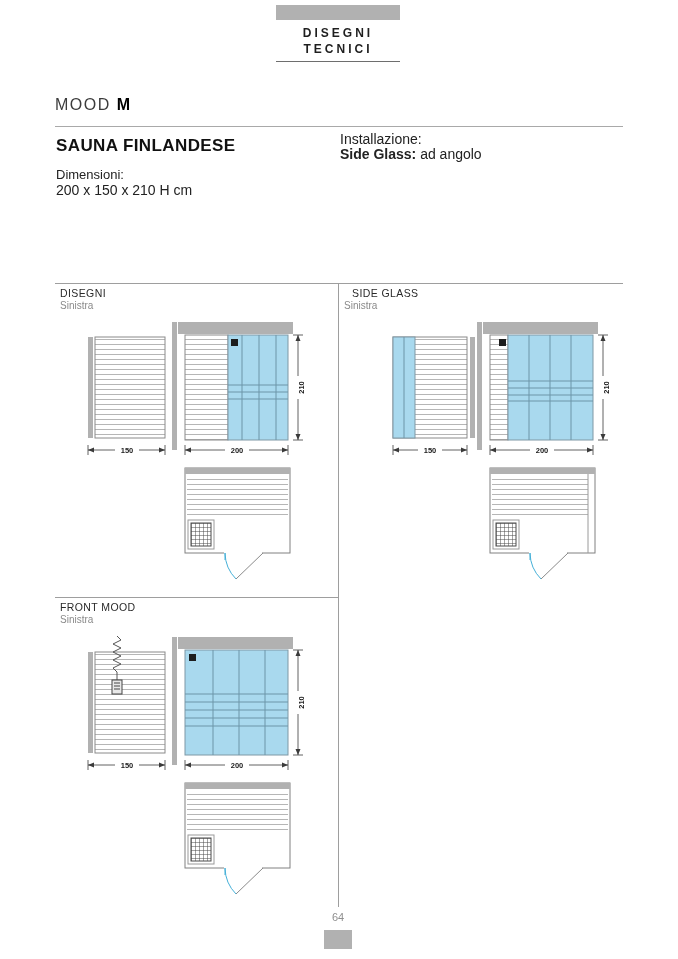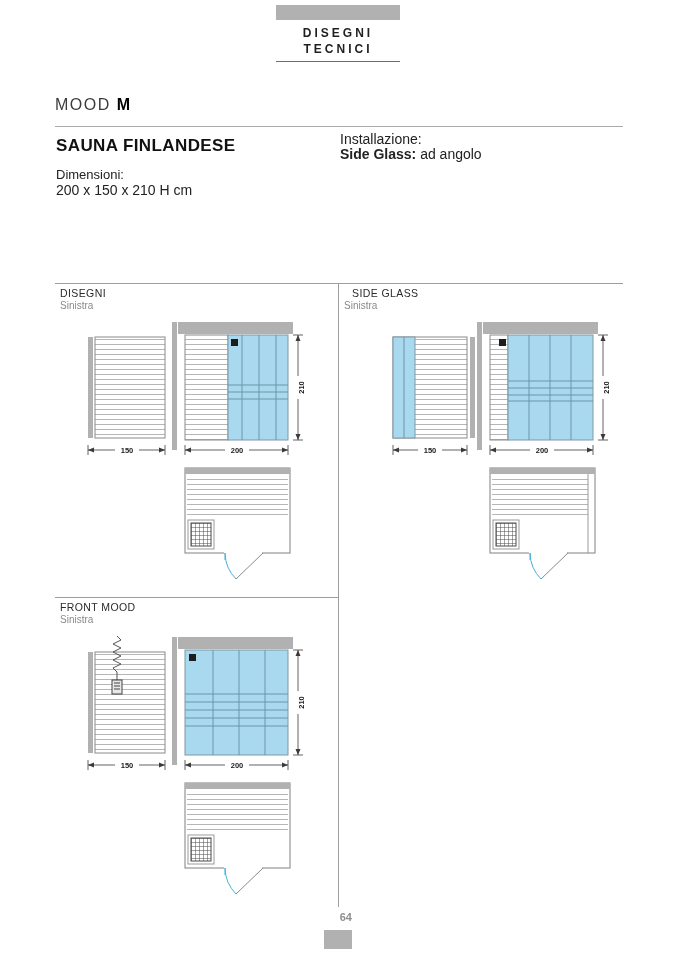--- a/index.html
+++ b/index.html
@@ -33,21 +33,21 @@
   .sec-title{font-size:10.5px;letter-spacing:0.4px;color:#2a2a2a;}
   .sec-sub{font-size:10px;color:#8a8a8a;}
 
   
   svg.drawing{position:absolute;overflow:visible;}
   .dim line{stroke:#3a3a3a;stroke-width:0.8;}
   .dim path{fill:#3a3a3a;stroke:none;}
   .dim text{font-family:"Liberation Sans",sans-serif;font-size:7.5px;font-weight:bold;fill:#1a1a1a;text-anchor:middle;}
 
   
-  .page-num{left:324px;top:911px;width:28px;text-align:right;font-size:11px;font-weight:bold;color:#8f8f8f;}
+  .page-num{left:324px;top:911px;width:28px;text-align:center;font-size:11px;font-weight:normal;color:#8f8f8f;}
   .footer-bar{left:324px;top:930px;width:28px;height:19px;background:#b1b1b1;}
 </style>
 </head>
 <body>
 
 <div class="page">
 
   <svg width="0" height="0" style="position:absolute">
     <defs>
       <pattern id="slatsH" width="8" height="5" patternUnits="userSpaceOnUse">

